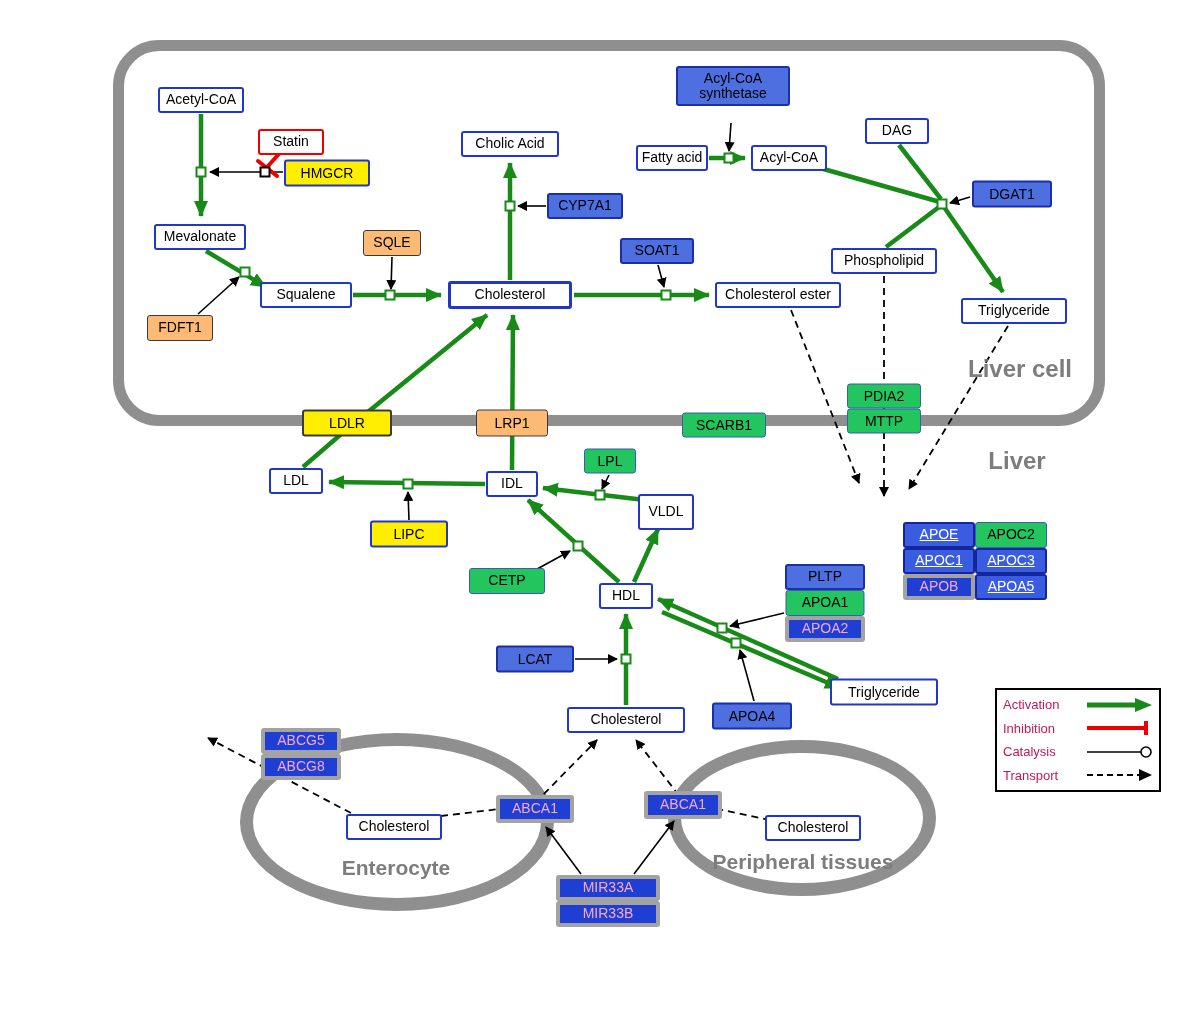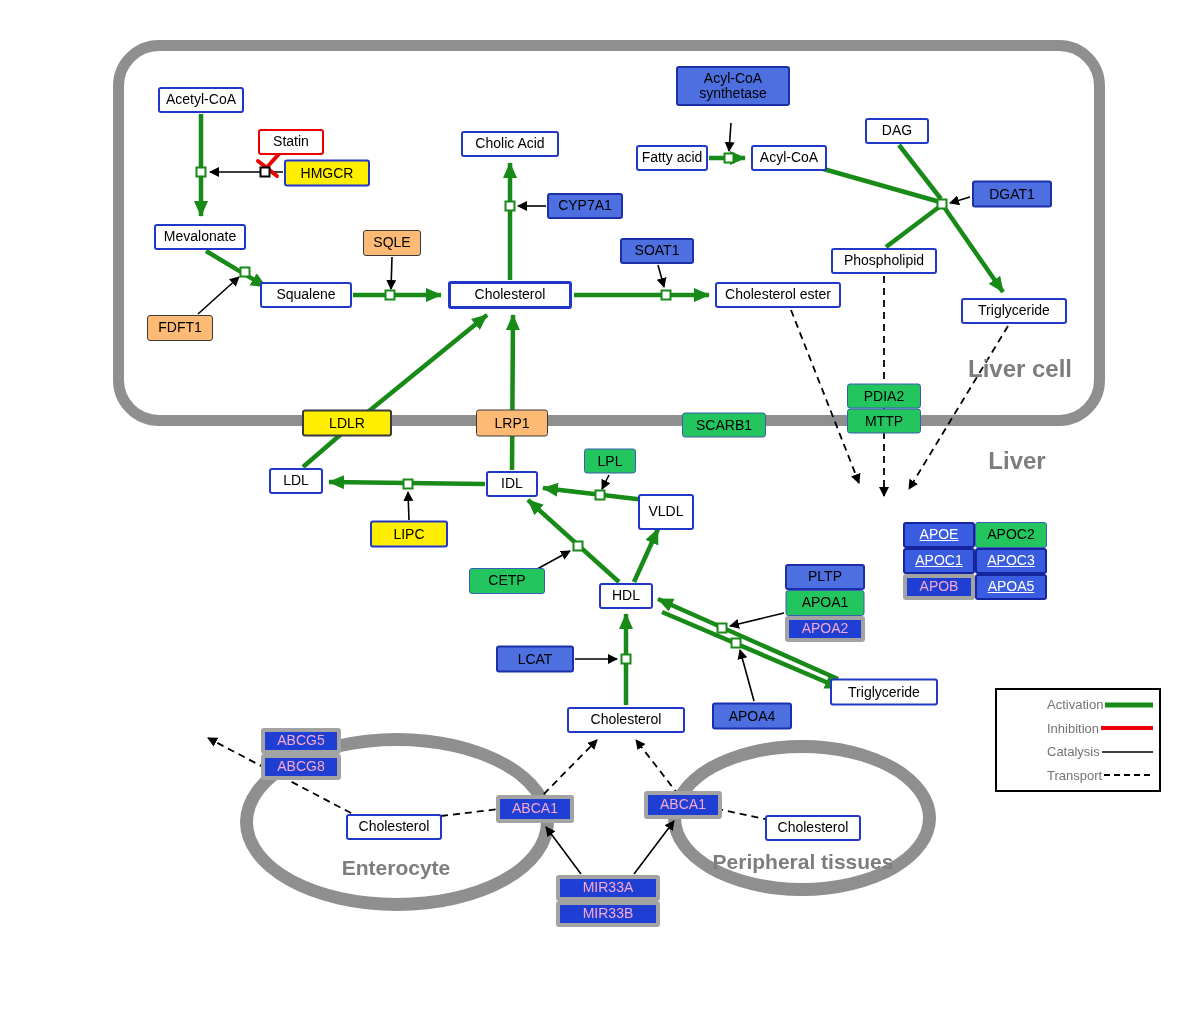--- a/index.html
+++ b/index.html
@@ -25,21 +25,21 @@
   .n-midw{background:#3a5ce0;border:2px solid #14259e;color:#fff;text-decoration:underline;}
   .n-dark{background:#1f3fd4;border:4px solid #a3a3a3;color:#f9a8d4;}
   .region-label{position:absolute;z-index:3;transform:translate(-50%,-50%);
         color:#7d7d7d;font-weight:bold;white-space:nowrap;}
   .rl-big{font-size:24px;}
   .rl-med{font-size:21px;}
   .legend{position:absolute;left:995px;top:688px;width:166px;height:104px;z-index:3;
         background:#fff;border:2px solid #000;box-sizing:border-box;padding:3px 6px;
         display:flex;flex-direction:column;justify-content:space-around;}
   .legend-row{display:flex;align-items:center;justify-content:space-between;}
-  .legend-row span{font-size:13px;color:#737373;margin-left:44px;}
+  .legend-row span{font-size:13px;color:#be185d;}
 </style>
 </head>
 <body>
 
 <div class="canvas">
 
   <div class="region liver"></div>
   <div class="region ellipse entero"></div>
   <div class="region ellipse periph"></div>
 

